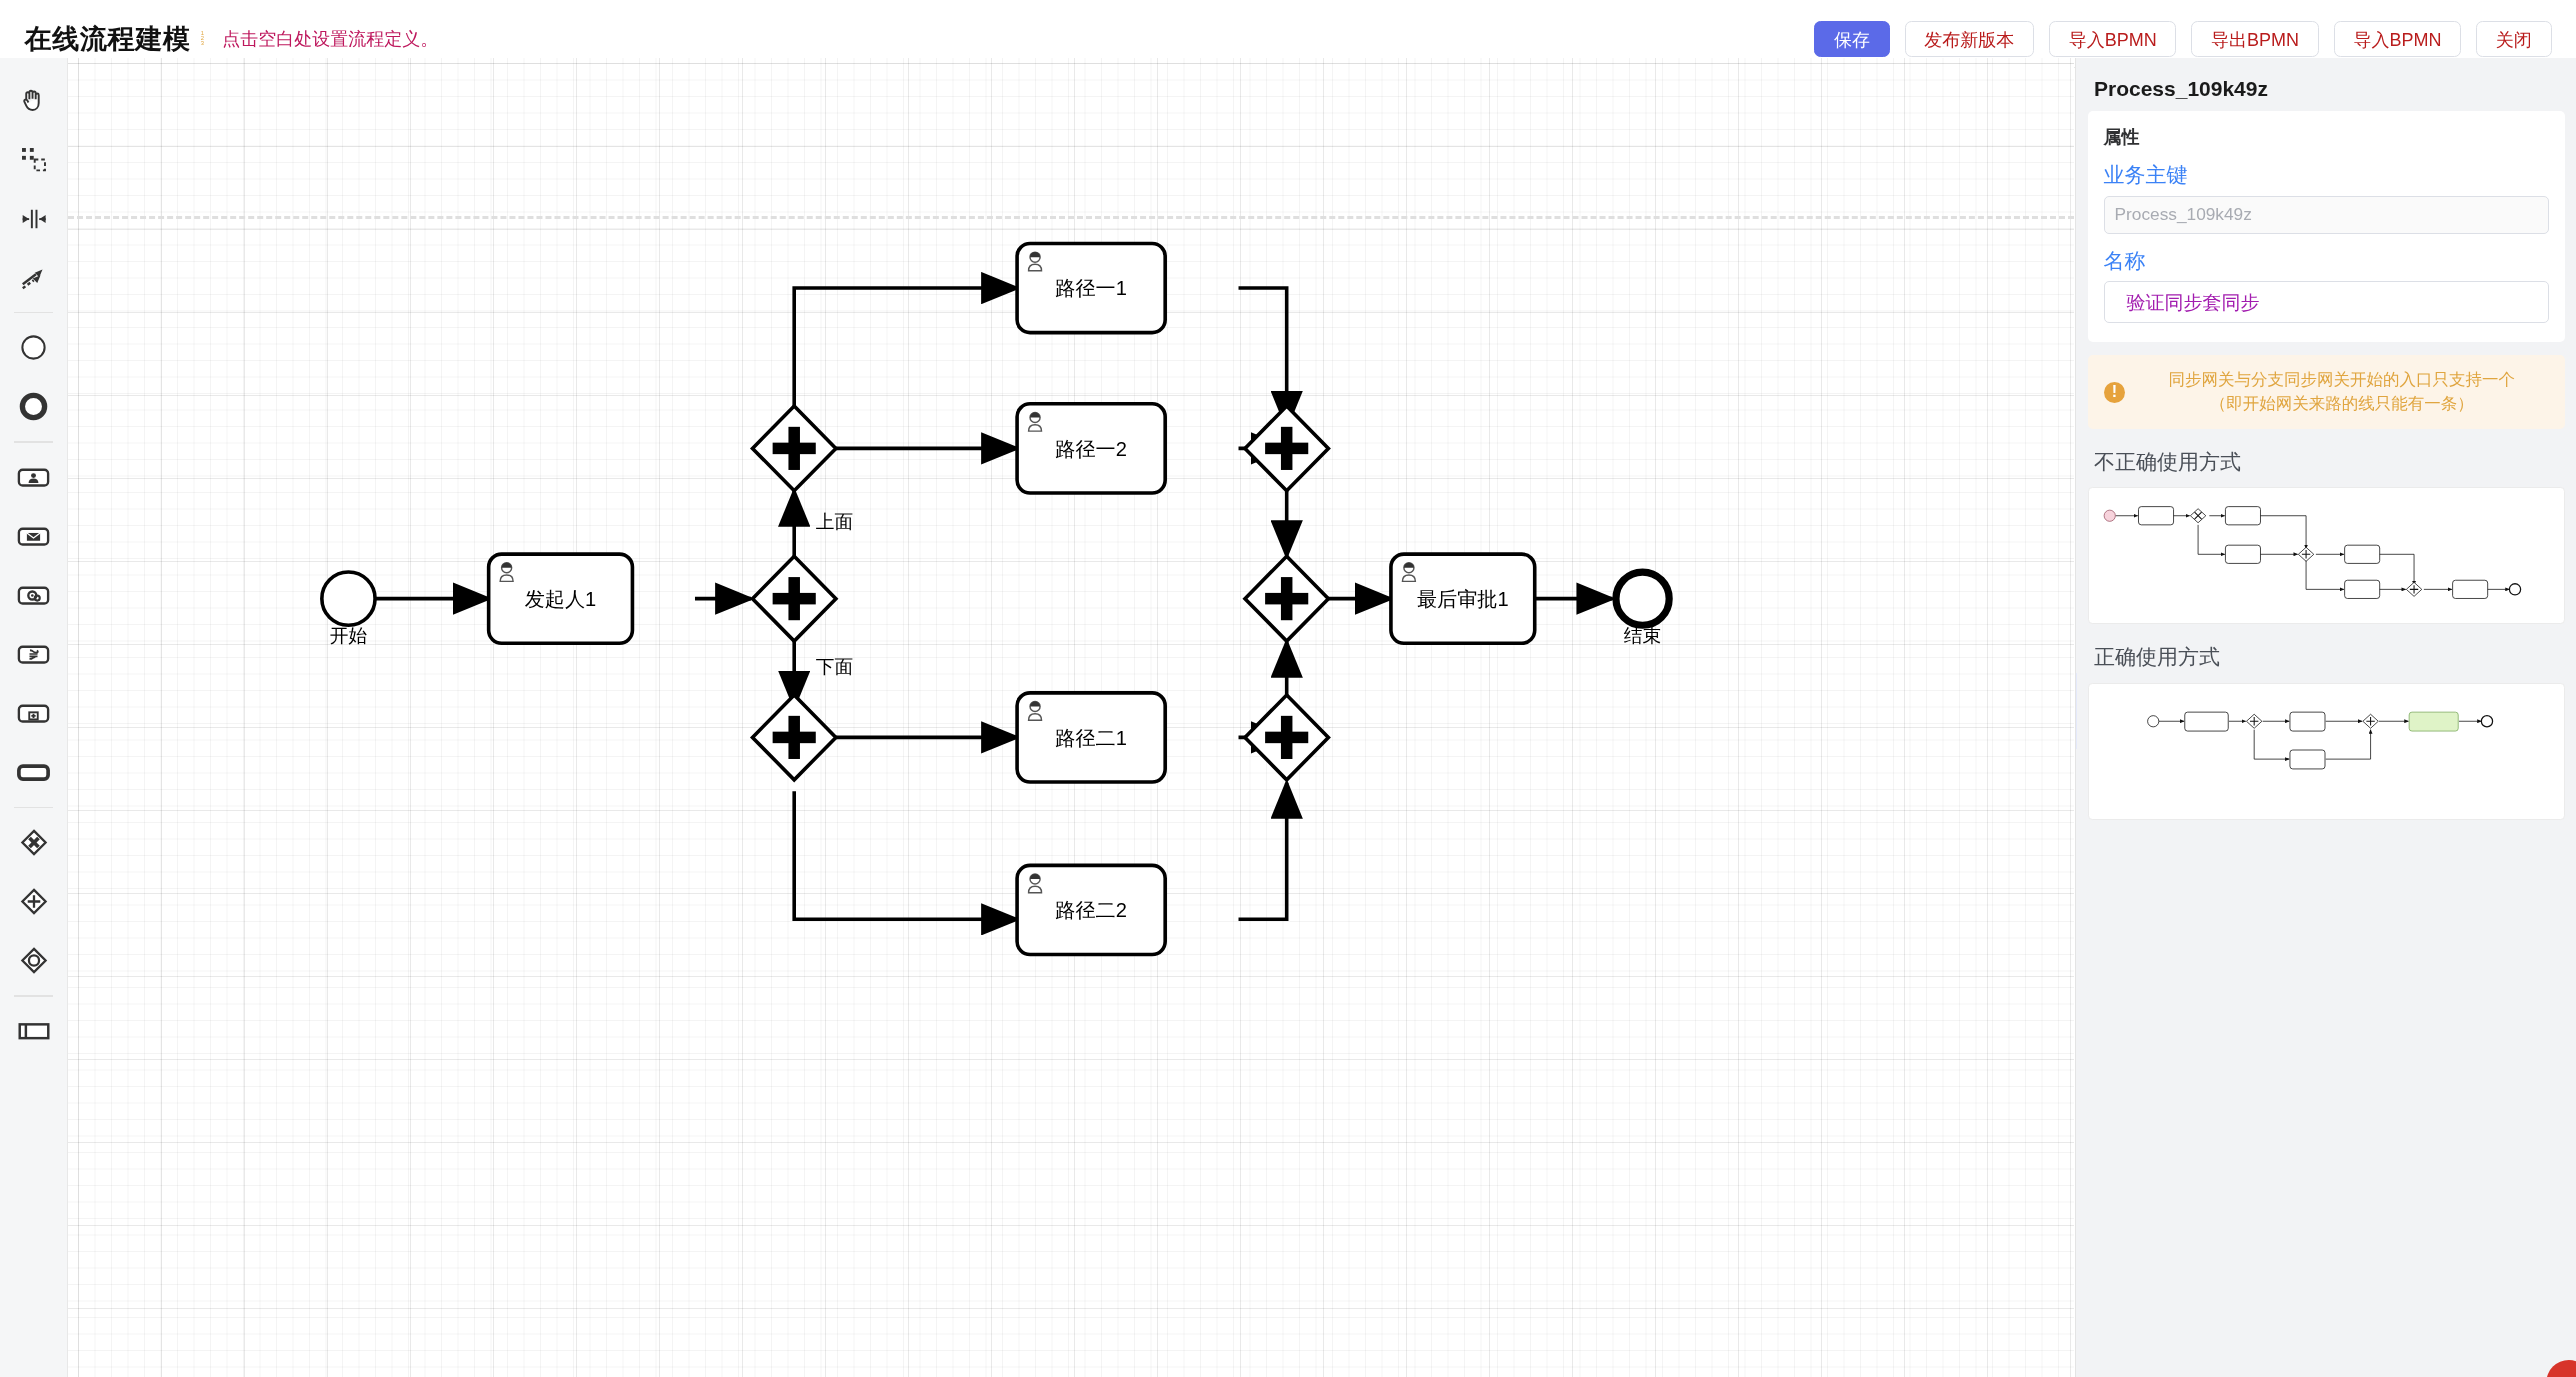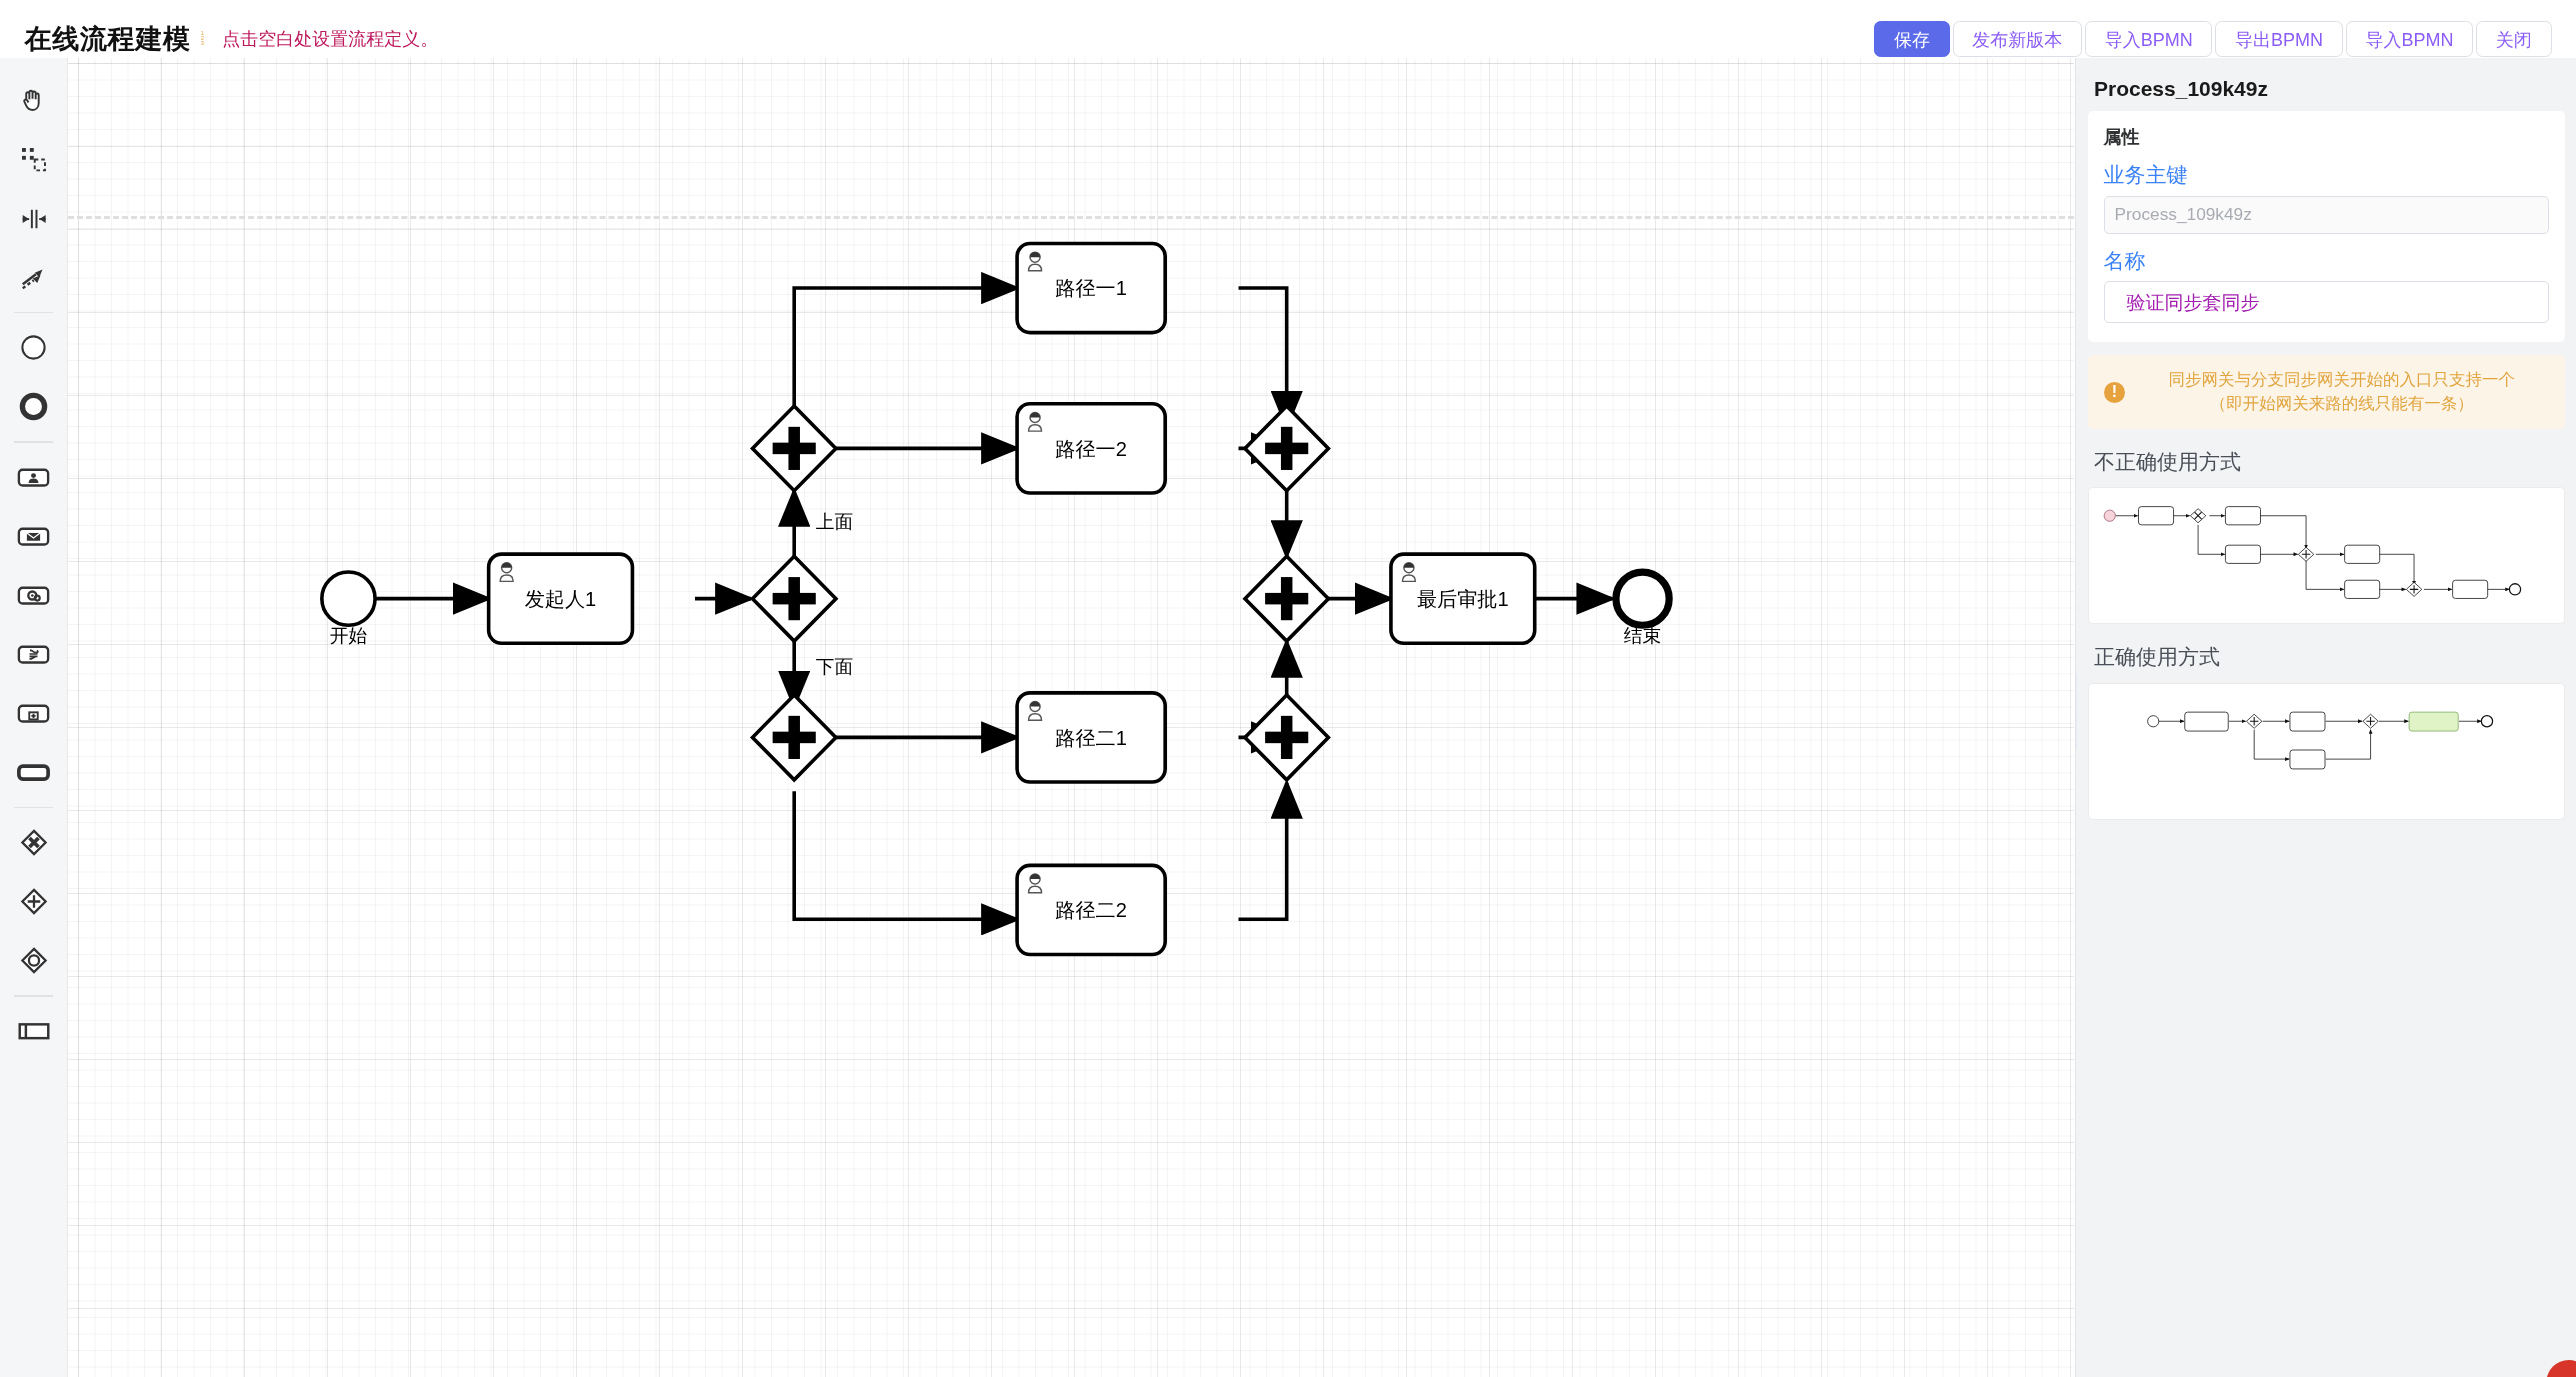--- a/index.html
+++ b/index.html
@@ -22,25 +22,25 @@
   .hint-icon { display: inline-block; width: 18.7px; height: 18.7px; position: relative; }
   .hint-icon i { position: absolute; left: 6.5px; height: 2.2px; background: #e0a53f; border-radius: 0.7px; }
   .hint-icon i:nth-child(1){ top: 3.6px; width: 11.5px; }
   .hint-icon i:nth-child(2){ top: 8px; width: 11.5px; }
   .hint-icon i:nth-child(3){ top: 12.2px; width: 11.5px; }
   .hint-icon b { position: absolute; left: 0; font-size: 5.8px; color: #e0a53f; font-weight: normal; line-height: 4.3px; }
   .hint-icon b:nth-of-type(1){ top: 2.2px; }
   .hint-icon b:nth-of-type(2){ top: 7.2px; }
   .hint-icon b:nth-of-type(3){ top: 12.2px; }
   .hint-text { font-size: 18px; color: #be185d; }
-  .header-actions { margin-left: auto; display: flex; align-items: center; gap: 3px; }
+  .header-actions { margin-left: auto; display: flex; align-items: center; gap: 15px; }
   .btn {
     height: 36px; padding: 0 18.7px; border-radius: 6.5px;
     font-size: 18px; line-height: 36px; text-align: center;
-    border: 0.7px solid #dcdfe6; background: #ffffff; color: #8b5cf6;
+    border: 0.7px solid #dcdfe6; background: #ffffff; color: #b91c1c;
     cursor: pointer; white-space: nowrap;
   }
   .btn.primary { background: #5b6ae8; border-color: #5b6ae8; color: #ffffff; }
 
   
   .palette {
     position: absolute; left: 0; top: 58px; width: 68px; height: 1320px;
     background: #f5f6f7; border-right: 0.7px solid #e8e8e8;
     display: flex; flex-direction: column; align-items: center; padding-top: 13px;
   }

